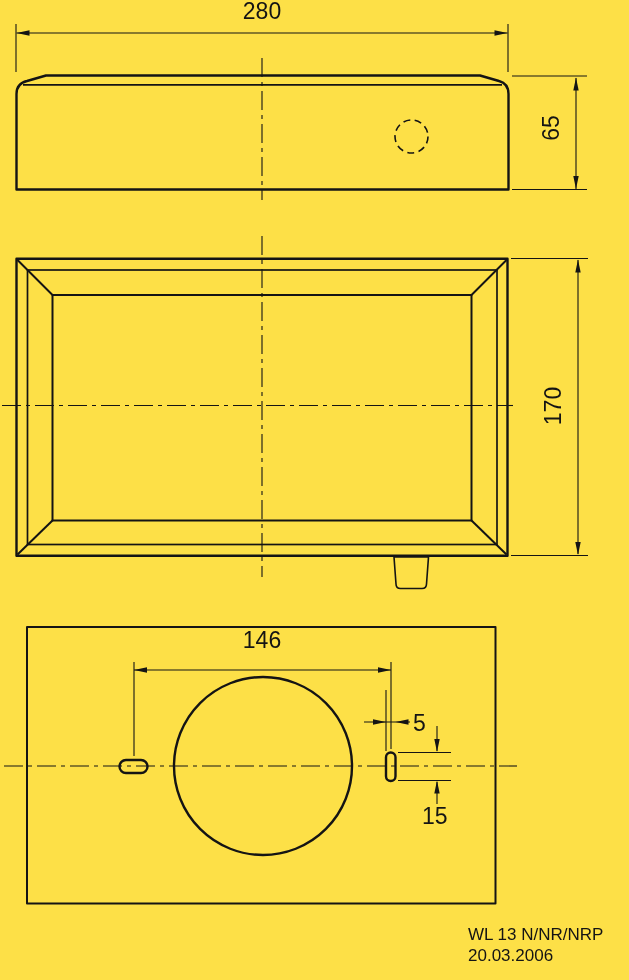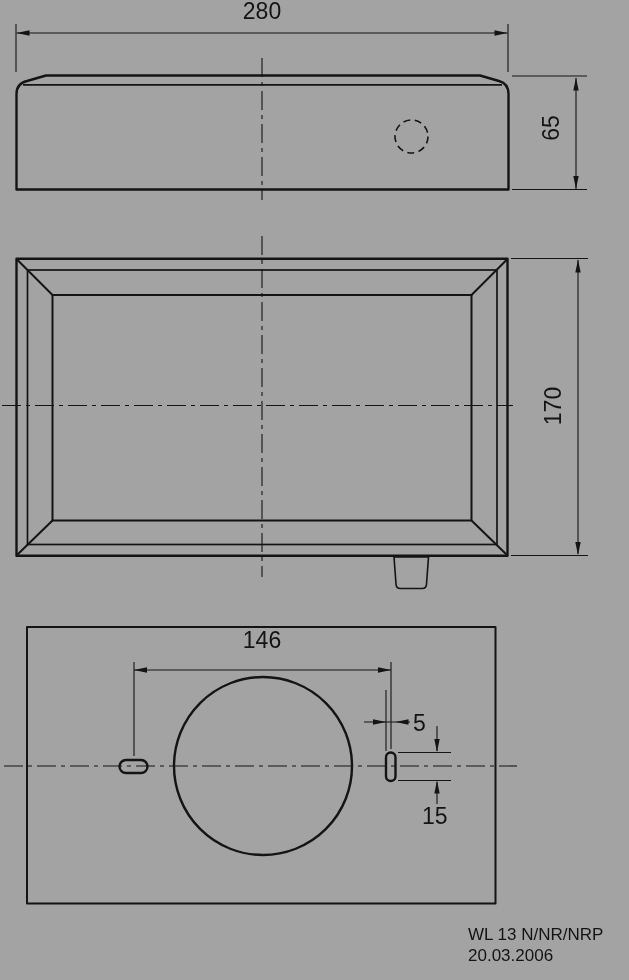--- a/index.html
+++ b/index.html
@@ -1,16 +1,16 @@
 <!DOCTYPE html>
 <html><head>
 <meta charset="utf-8">
 <style>
   html,body{margin:0;padding:0;background:#ffffff;}
-  .page{position:relative;width:629px;height:980px;background:#a3a3a3;overflow:hidden;
+  .page{position:relative;width:629px;height:980px;background:#fde047;overflow:hidden;
         font-family:"Liberation Sans", sans-serif;}
   svg{display:block}
   .thick{stroke:#141414;stroke-width:2.4;fill:none;stroke-linejoin:round;}
   .mid{stroke:#141414;stroke-width:2;fill:none;stroke-linejoin:round;}
   .frame2{stroke:#141414;stroke-width:1.7;fill:none;}
   .thin{stroke:#141414;stroke-width:1.1;fill:none;}
   .knob{stroke:#141414;stroke-width:1.6;fill:none;}
   .cl{stroke:#141414;stroke-width:1.1;fill:none;stroke-dasharray:19 5 4 5;}
   .hid{stroke:#141414;stroke-width:1.6;fill:none;stroke-dasharray:7 4.5;}
   .arr{fill:#141414;stroke:none;}

